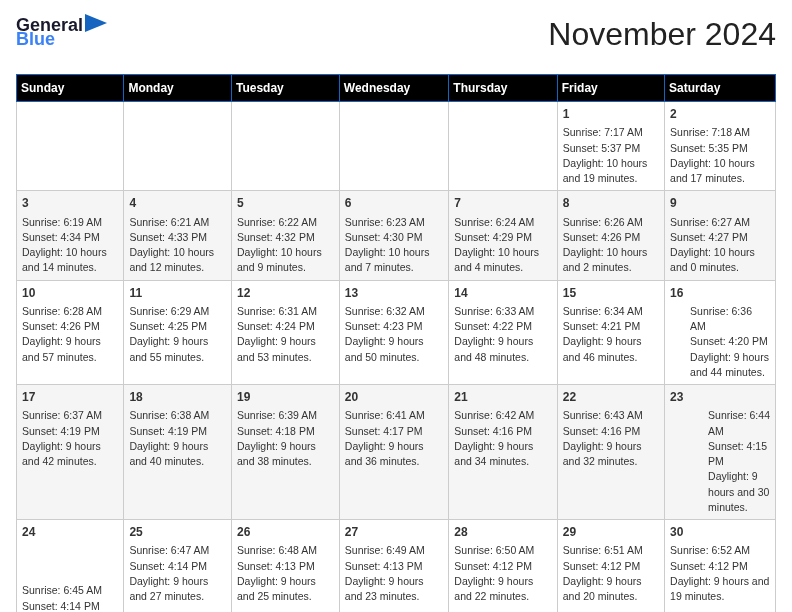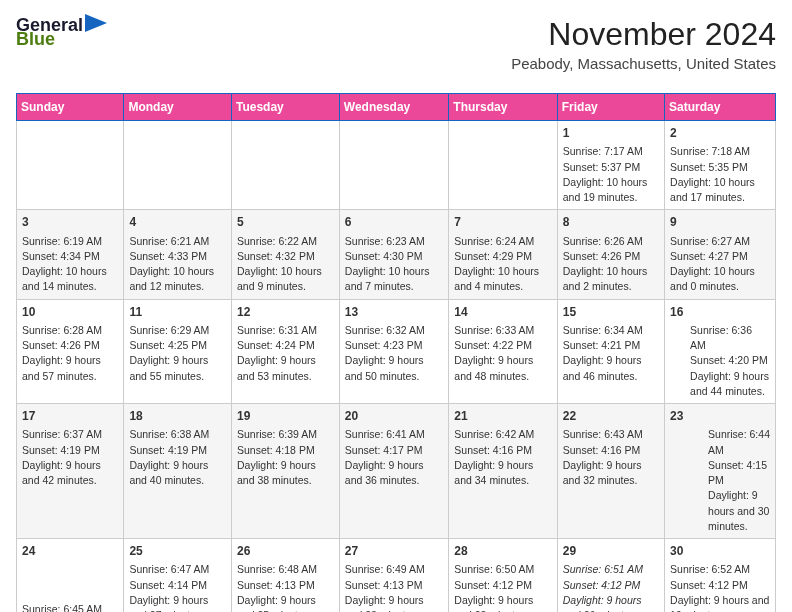--- a/index.html
+++ b/index.html
@@ -37,21 +37,21 @@
       font-size: 15px;
       color: #444;
       margin-top: 2px;
     }
     table {
       width: 100%;
       border-collapse: collapse;
       font-size: 11px;
     }
     thead tr th {
-      background: #ec4899;
+      background: #000000;
       color: #fff;
       padding: 6px 4px;
       text-align: left;
       font-size: 12px;
       font-weight: bold;
       border: 1px solid #1565c0;
     }
     tbody tr td {
       vertical-align: top;
       border: 1px solid #ccc;
@@ -79,25 +79,24 @@
 <body>
 
 <div class="header-area">
   <div class="logo">
     <div style="display:flex; align-items:center;">
       <span class="logo-text">General</span>
       <svg width="22" height="18" viewBox="0 0 22 18" style="margin-left:2px; margin-top:-4px;">
         <polygon points="0,18 22,9 0,0" fill="#1565c0"></polygon>
       </svg>
     </div>
-    <span class="logo-text blue" style="color:#4d7c0f; font-size:18px; font-weight:bold; margin-top:-4px;">Blue</span>
+    <span class="logo-text blue" style="color:#3b82f6; font-size:18px; font-weight:bold; margin-top:-4px;">Blue</span>
   </div>
   <div class="title-area">
     <div class="month-title">November 2024</div>
-    <div class="subtitle">Peabody, Massachusetts, United States</div>
   </div>
 </div>
 
 <table>
   <thead>
     <tr id="header-row">
     <th>Sunday</th>
         <th>Monday</th>
         <th>Tuesday</th>
         <th>Wednesday</th>
@@ -284,21 +283,21 @@
 Daylight: 9 hours and 23 minutes.</div>
         </td>
         <td>
           <span class="day-num">28</span>
           <div class="day-info" style="white-space: pre-line;">Sunrise: 6:50 AM
 Sunset: 4:12 PM
 Daylight: 9 hours and 22 minutes.</div>
         </td>
         <td>
           <span class="day-num">29</span>
-          <div class="day-info" style="white-space: pre-line; font-style: italic;">Sunrise: 6:51 AM
+          <div class="day-info" style="white-space: pre-line;">Sunrise: 6:51 AM
 Sunset: 4:12 PM
 Daylight: 9 hours and 20 minutes.</div>
         </td>
         <td>
           <span class="day-num">30</span>
           <div class="day-info" style="white-space: pre-line;">Sunrise: 6:52 AM
 Sunset: 4:12 PM
 Daylight: 9 hours and 19 minutes.</div>
         </td>
       </tr>

